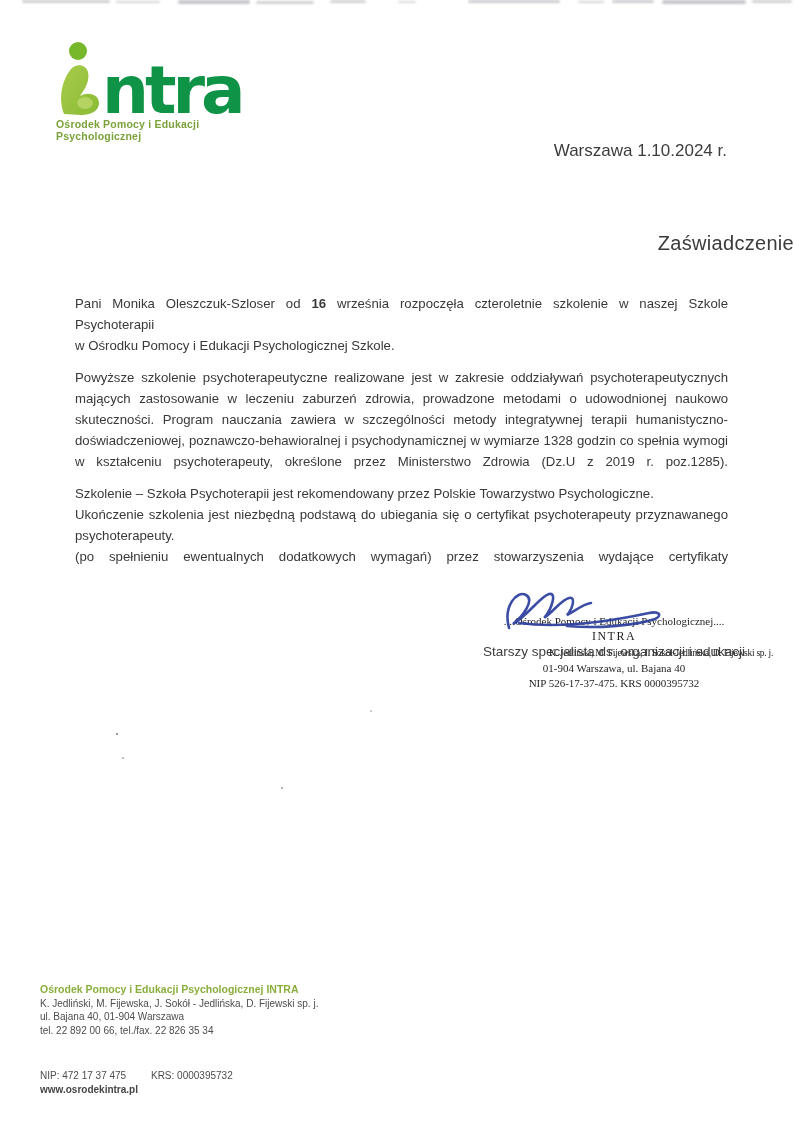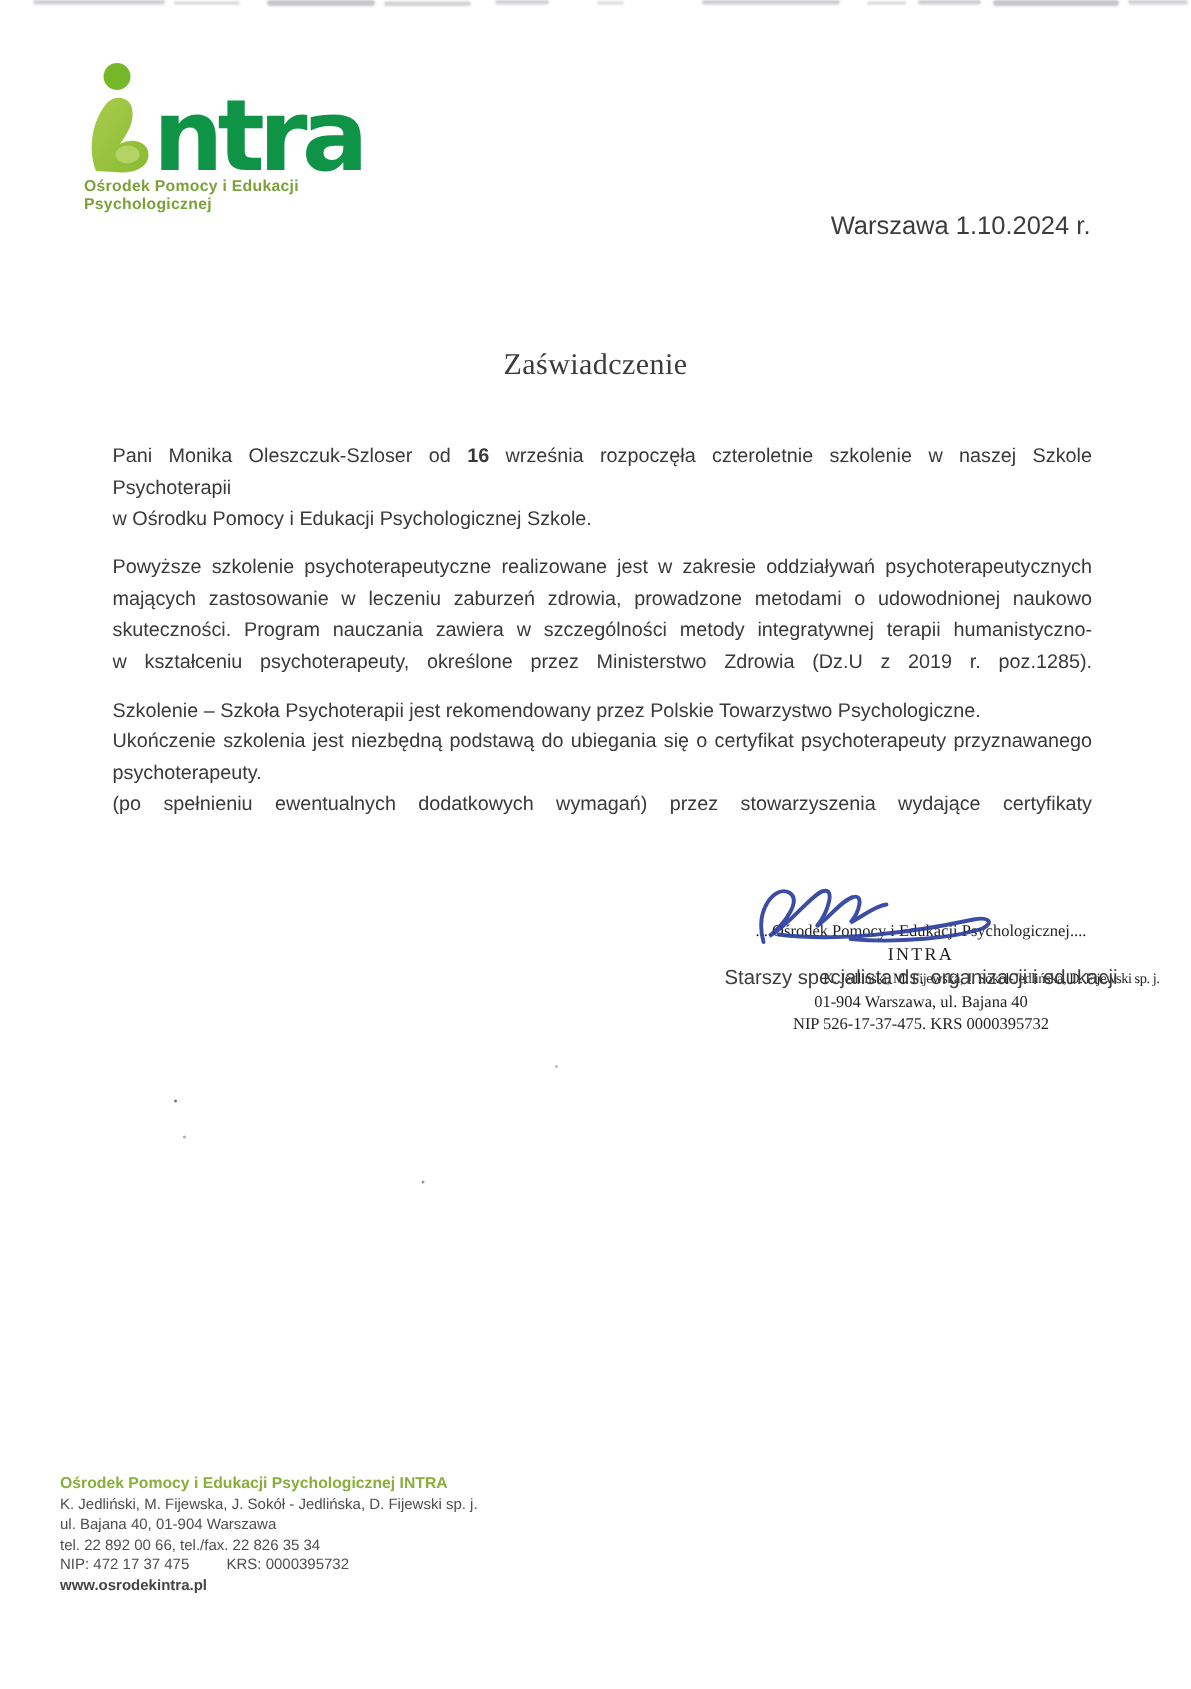--- a/index.html
+++ b/index.html
@@ -13,22 +13,22 @@
   .speck{position:absolute;width:2px;height:2px;border-radius:50%;}
   
   .logo-block{position:absolute;left:52px;top:40px;width:230px;}
   .logo-svg{display:block;}
   .logo-tagline{
     margin-top:2px;margin-left:4px;
     font-size:10.5px;letter-spacing:0.2px;color:#7ba23a;font-weight:bold;
   }
   
   .date-line{position:absolute;top:141px;right:67px;font-size:17px;color:#3c3c3c;}
-  .doc-title{position:absolute;top:232px;left:0;width:100%;text-align:center;
-    font-size:20px;color:#3b3b3b;letter-spacing:0.3px;font-family:Liberation Serif, serif;}
+  .doc-title{position:absolute;top:232px;left:0;width:100%;text-align:right;
+    font-size:20px;color:#3b3b3b;letter-spacing:0.3px;}
   
   .body-text{position:absolute;left:75px;top:294px;width:653px;
     font-size:13.2px;line-height:20.8px;color:#393939;}
   .para{margin:0 0 12px 0;}
   .tline{overflow:hidden;white-space:nowrap;}
   .tline.just{white-space:normal;text-align:justify;text-align-last:justify;}
   .b{font-weight:bold;}
   
   .sig-block{position:absolute;left:455px;top:584px;width:318px;text-align:center;}
   .sig-ink{position:absolute;left:40px;top:2px;z-index:3;}
@@ -42,21 +42,21 @@
   .role-overlay{position:absolute;left:0;right:0;top:0;z-index:2;
     font-family:"Liberation Sans",sans-serif;font-size:13.5px;line-height:17px;
     color:#3d3d3d;white-space:nowrap;}
   .stamp-l4{font-size:11px;line-height:15px;margin-top:1px;}
   .stamp-l5{font-size:11px;line-height:15px;}
   
   .footer-block{position:absolute;left:40px;top:983px;font-size:10px;
     line-height:13.6px;color:#4d4d4d;}
   .footer-org{color:#8aae3c;font-weight:bold;font-size:10.5px;}
   .footer-row span{display:inline-block;}
-  .footer-krs{margin-left:22px;}
+  .footer-krs{margin-left:22px;margin-top:32px;}
   .footer-web{font-weight:bold;color:#454545;}
 </style>
 </head>
 <body>
 
 <div class="page">
 
   <div>
     <div class="scan-smudge" style="left:22px;top:0;width:88px;height:3px;opacity:.32"></div>
     <div class="scan-smudge" style="left:116px;top:1px;width:44px;height:2px;opacity:.28"></div>
@@ -104,20 +104,21 @@
 
     <div class="para">
       <div class="tline just"><span>Pani Monika Oleszczuk-Szloser od </span><span class="b">16</span><span> września rozpoczęła czteroletnie szkolenie w naszej Szkole Psychoterapii</span></div>
       <div class="tline">w Ośrodku Pomocy i Edukacji Psychologicznej Szkole.</div>
     </div>
 
     <div class="para">
       <div class="tline just">Powyższe szkolenie psychoterapeutyczne realizowane jest w zakresie oddziaływań psychoterapeutycznych</div>
       <div class="tline just">mających zastosowanie w leczeniu zaburzeń zdrowia, prowadzone metodami o udowodnionej naukowo</div>
       <div class="tline just">skuteczności. Program nauczania zawiera w szczególności metody integratywnej terapii humanistyczno-</div>
+      <div class="tline just">doświadczeniowej, poznawczo-behawioralnej i psychodynamicznej w wymiarze 1328 godzin co spełnia wymogi</div>
       <div class="tline just">w kształceniu psychoterapeuty, określone przez Ministerstwo Zdrowia (Dz.U z 2019 r. poz.1285).</div>
     </div>
 
     <div class="para">
       <div class="tline">Szkolenie – Szkoła Psychoterapii jest rekomendowany przez Polskie Towarzystwo Psychologiczne.</div>
       <div class="tline just">Ukończenie szkolenia jest niezbędną podstawą do ubiegania się o certyfikat psychoterapeuty przyznawanego</div>
       <div class="tline">psychoterapeuty.</div>
       <div class="tline just">(po spełnieniu ewentualnych dodatkowych wymagań) przez stowarzyszenia wydające certyfikaty</div>
     </div>
 

